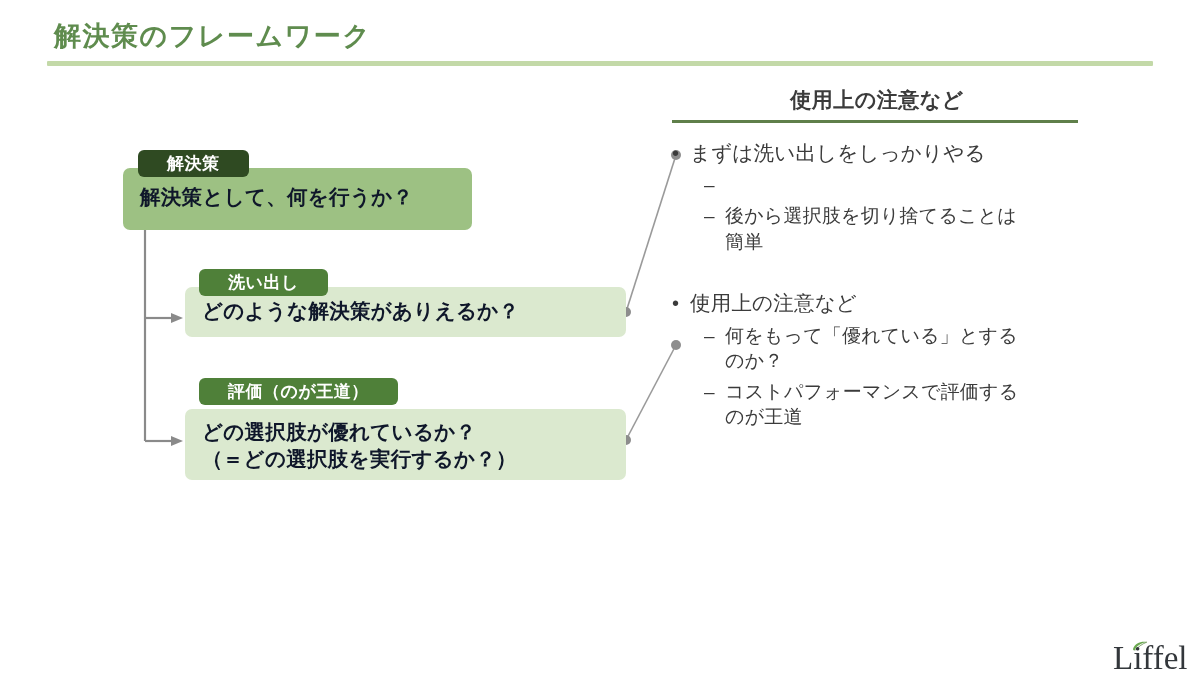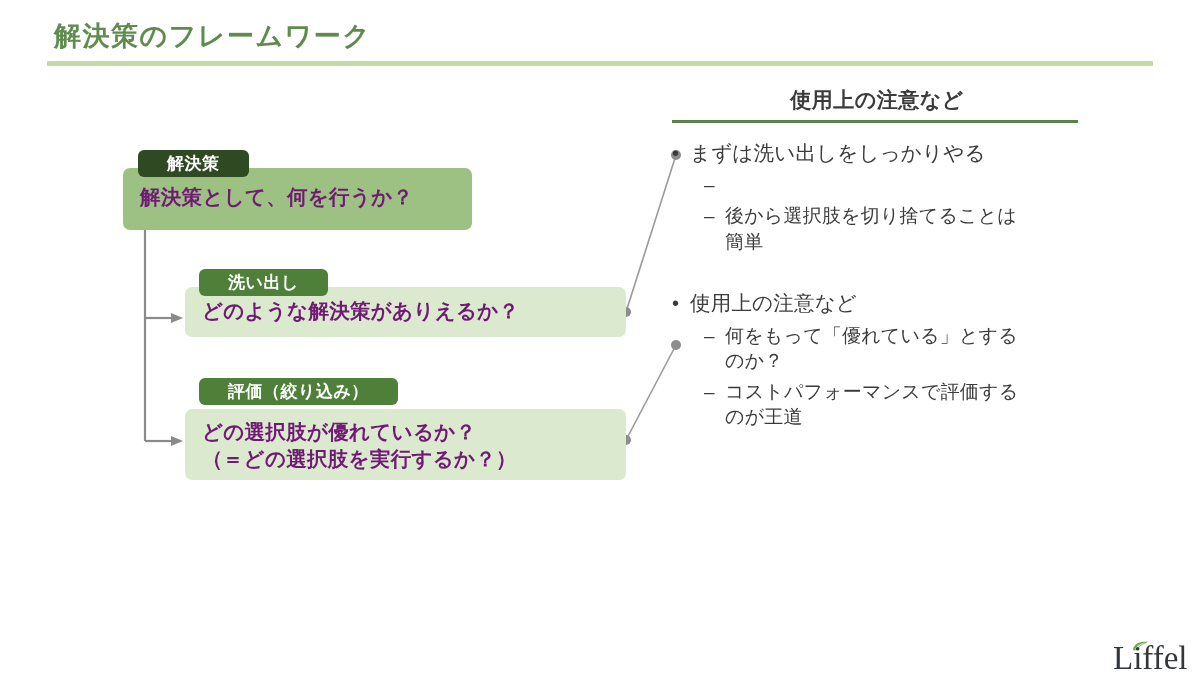--- a/index.html
+++ b/index.html
@@ -50,21 +50,21 @@
   .flow-box {
     position: absolute;
     border-radius: 7px;
     box-sizing: border-box;
   }
   .flow-box .box-text {
     position: absolute;
     left: 17px;
     font-size: 20.5px;
     font-weight: bold;
-    color: #701a75;
+    color: #0f172a;
     line-height: 1.34;
     white-space: pre;
     letter-spacing: 0.3px;
   }
   .flow-tag {
     position: absolute;
     border-radius: 6px;
     color: #ffffff;
     font-size: 17px;
     font-weight: bold;
@@ -250,21 +250,21 @@
 
     <div class="flow-box" id="box-listing">
       <div class="box-text">どのような解決策がありえるか？</div>
     </div>
     <div class="flow-tag" id="tag-listing">洗い出し</div>
 
     <div class="flow-box" id="box-evaluation">
       <div class="box-text">どの選択肢が優れているか？
 （＝どの選択肢を実行するか？）</div>
     </div>
-    <div class="flow-tag" id="tag-evaluation">評価（絞り込み）</div>
+    <div class="flow-tag" id="tag-evaluation">評価（のが王道）</div>
 
   </div>
 
   <div id="notes">
     <div id="notes-heading">使用上の注意など</div>
     <div id="notes-rule"></div>
 
     <div class="note-group">
       <div class="note-main">
         <span class="marker">•</span>

